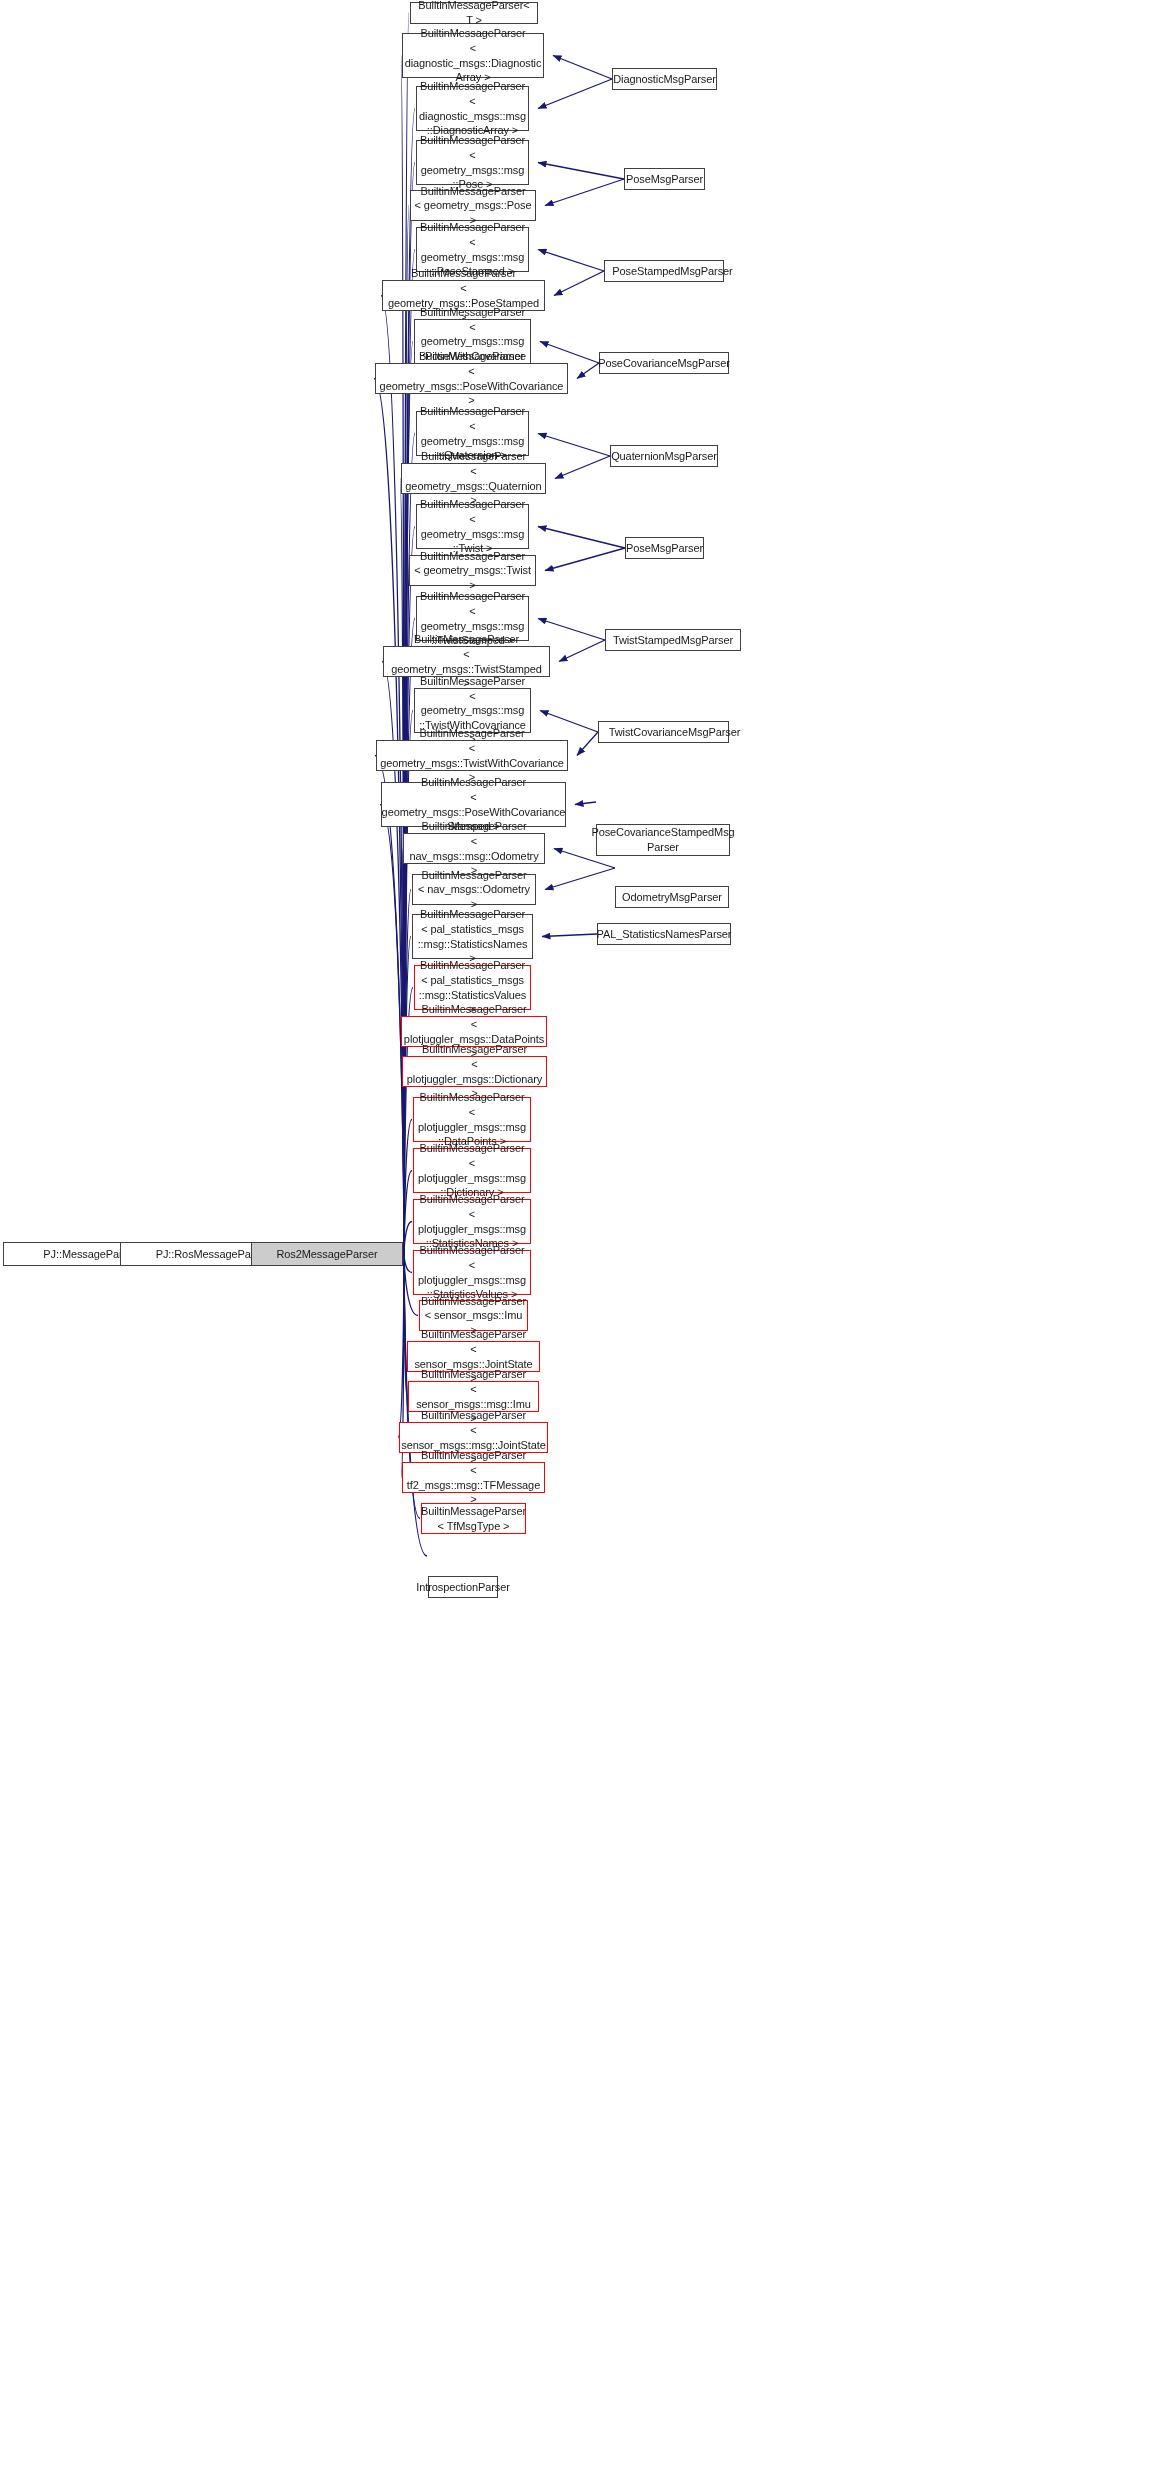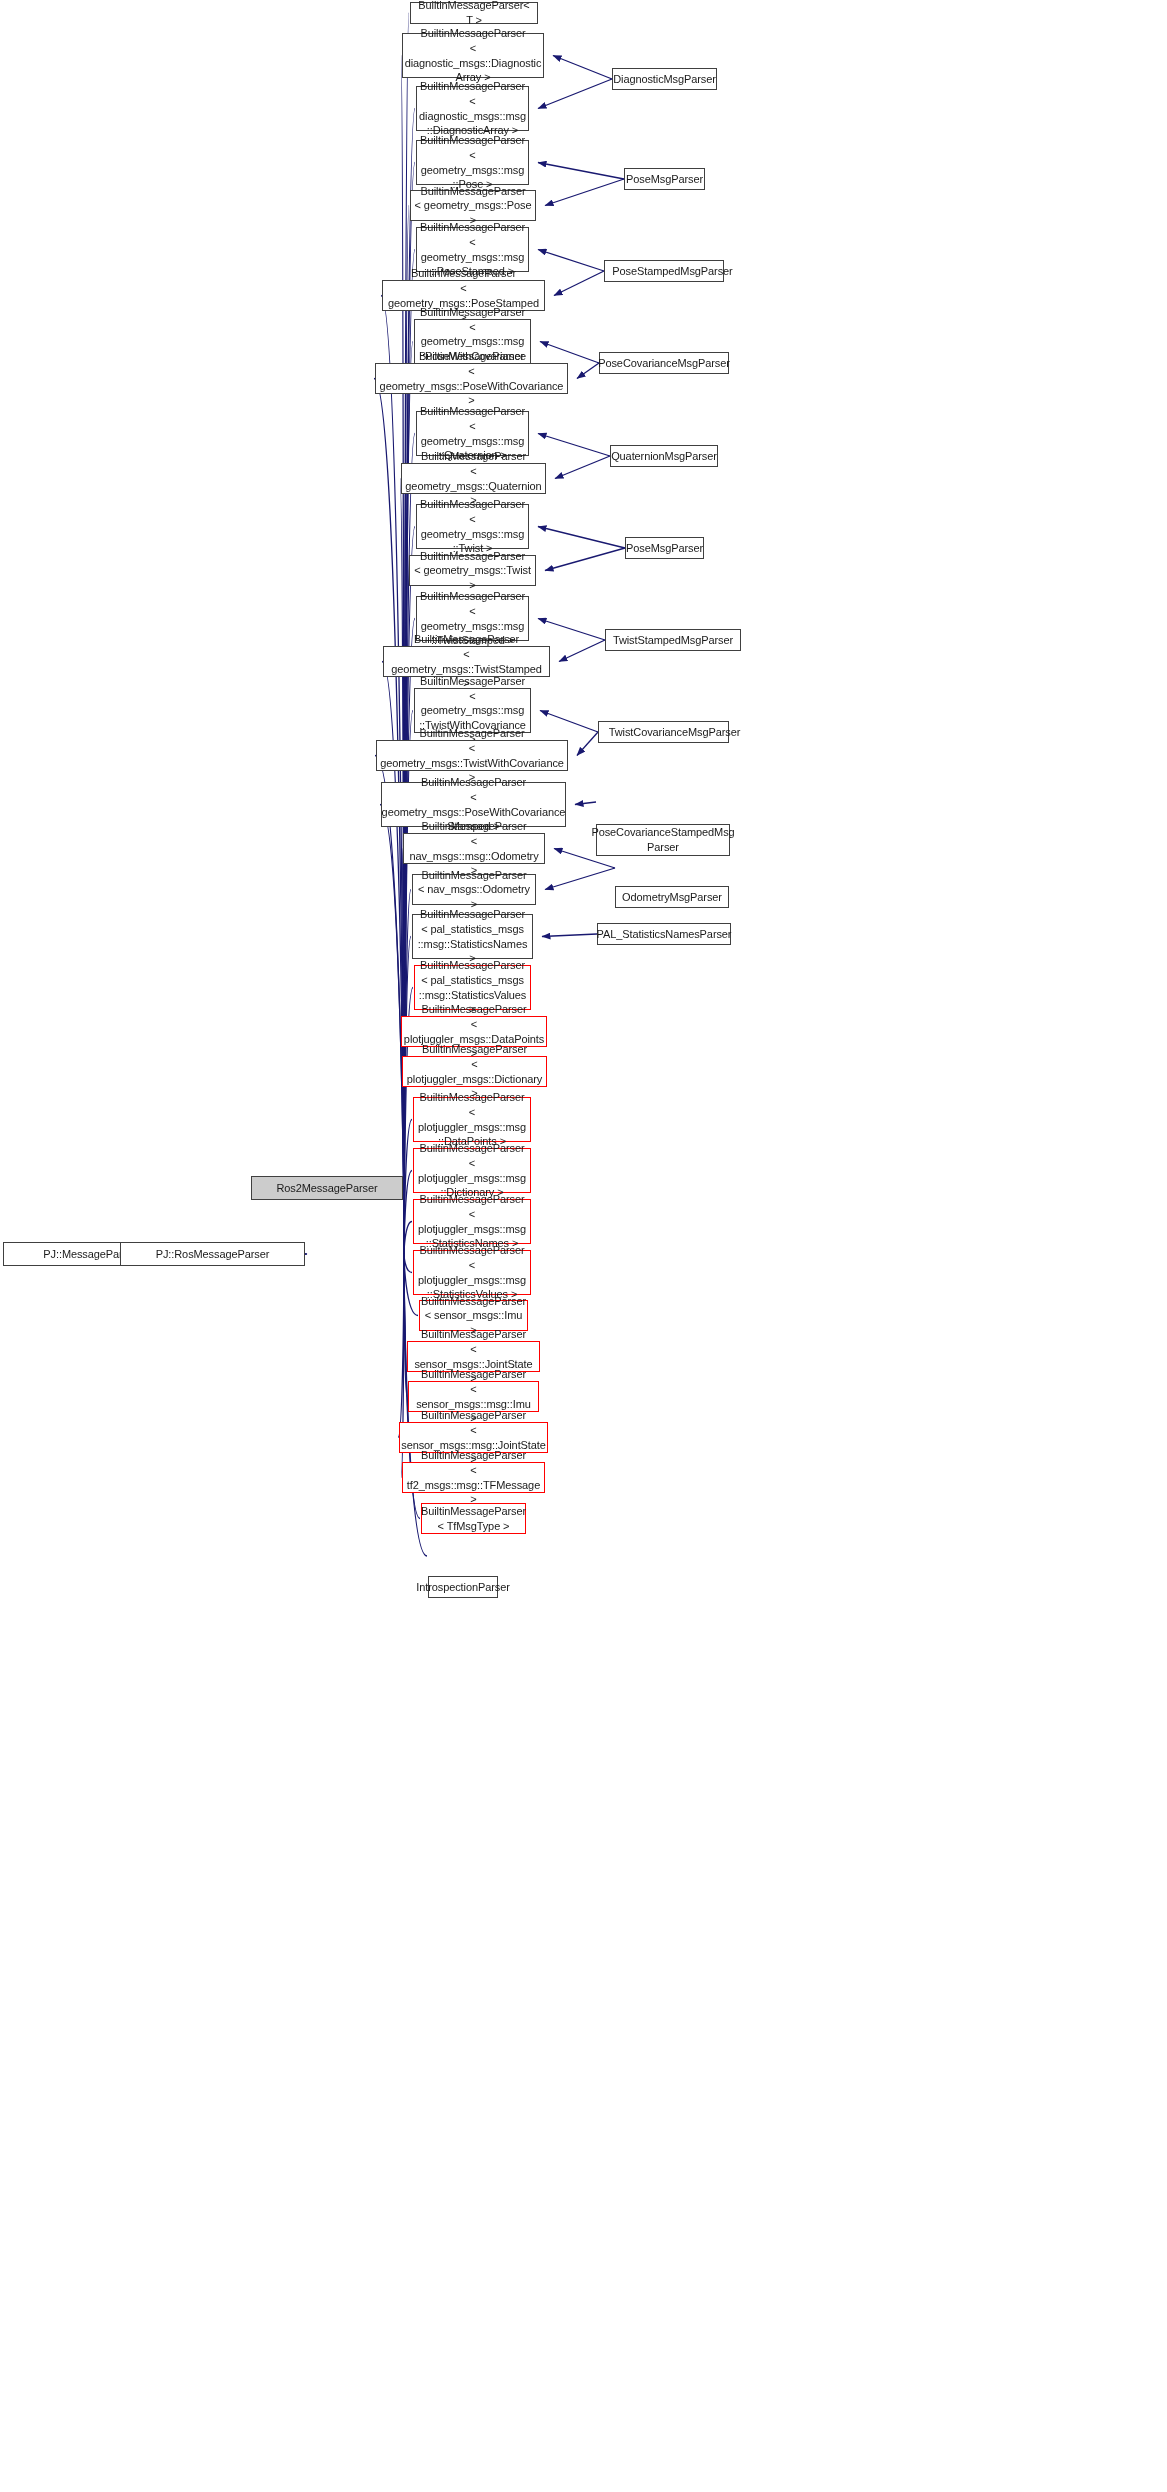--- a/index.html
+++ b/index.html
@@ -112,21 +112,21 @@
       <line x1="605" y1="640" x2="559" y2="661.5" stroke="#191970" stroke-width="1.3" fill="none" marker-end="url(#arrowhead)"></line>
       <line x1="598" y1="732" x2="540" y2="710.5" stroke="#191970" stroke-width="1.3" fill="none" marker-end="url(#arrowhead)"></line>
       <line x1="598" y1="732" x2="577" y2="755.5" stroke="#191970" stroke-width="1.3" fill="none" marker-end="url(#arrowhead)"></line>
       <line x1="596" y1="802" x2="575" y2="804.5" stroke="#191970" stroke-width="1.3" fill="none" marker-end="url(#arrowhead)"></line>
       <line x1="615" y1="868" x2="554" y2="848.5" stroke="#191970" stroke-width="1.3" fill="none" marker-end="url(#arrowhead)"></line>
       <line x1="615" y1="868" x2="545" y2="889.5" stroke="#191970" stroke-width="1.3" fill="none" marker-end="url(#arrowhead)"></line>
       <line x1="597" y1="934" x2="542" y2="936.5" stroke="#191970" stroke-width="1.3" fill="none" marker-end="url(#arrowhead)"></line>
     </svg>
 <div class="node" style="left: 3px; top: 1242px; width: 175px; height: 24px;"><span>PJ::MessageParser</span></div>
     <div class="node" style="left: 120px; top: 1242px; width: 185px; height: 24px;"><span>PJ::RosMessageParser</span></div>
-    <div class="node current" style="left: 251px; top: 1176px; width: 152px; height: 24px;"><span>Ros2MessageParser</span></div>
+    <div class="node current" style="left: 251px; top: 1242px; width: 152px; height: 24px;"><span>Ros2MessageParser</span></div>
     <div class="node" style="left: 410px; top: 2px; width: 128px; height: 22px;"><span>BuiltinMessageParser&lt; T &gt;</span></div>
     <div class="node" style="left: 402px; top: 33px; width: 142px; height: 45px;"><span>BuiltinMessageParser
 &lt; diagnostic_msgs::Diagnostic
 Array &gt;</span></div>
     <div class="node" style="left: 416px; top: 86px; width: 113px; height: 45px;"><span>BuiltinMessageParser
 &lt; diagnostic_msgs::msg
 ::DiagnosticArray &gt;</span></div>
     <div class="node" style="left: 416px; top: 140px; width: 113px; height: 45px;"><span>BuiltinMessageParser
 &lt; geometry_msgs::msg
 ::Pose &gt;</span></div>

